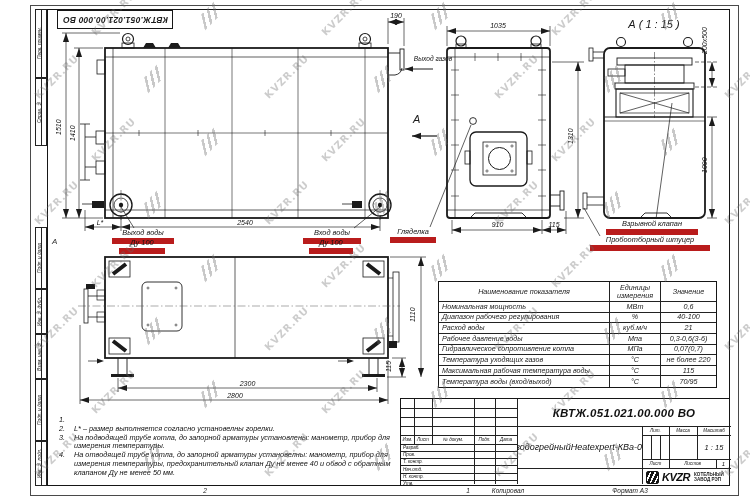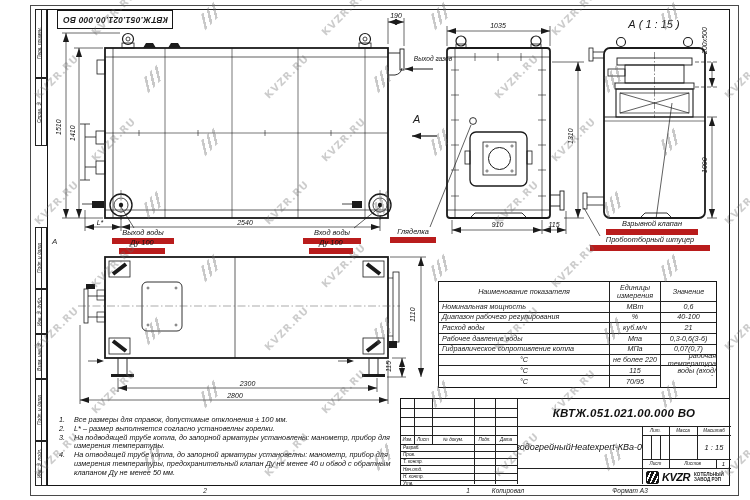--- a/index.html
+++ b/index.html
@@ -337,34 +337,34 @@
     <div>40-100</div>
     <div class="sn">Расход воды</div>
     <div>куб.м/ч</div>
     <div>21</div>
     <div class="sn">Рабочее давление воды</div>
     <div>Мпа</div>
     <div>0,3-0,6(3-6)</div>
     <div class="sn">Гидравлическое сопротивление котла</div>
     <div>МПа</div>
     <div>0,07(0,7)</div>
+    <div class="sn">Температура уходящих газов</div>
     <div>°С</div>
     <div>не более 220</div>
     <div class="sn">Максимальная рабочая температура воды</div>
     <div>°С</div>
     <div>115</div>
     <div class="sn">Температура воды (вход/выход)</div>
     <div>°С</div>
     <div>70/95</div>
   </div>
 
   <div class="notes">
     <div class="note">
         <span class="nnum">1.</span>
-        <span>Все размеры для справок, допустимые отклонения ± 100 мм.</span>
       </div>
     <div class="note">
         <span class="nnum">2.</span>
         <span>L* – размер выполняется согласно установелны горелки.</span>
       </div>
     <div class="note">
         <span class="nnum">3.</span>
         <span>На подводящей трубе котла, до запорной арматуры установлены: манометр, прибор для измерения температуры.</span>
       </div>
     <div class="note">

